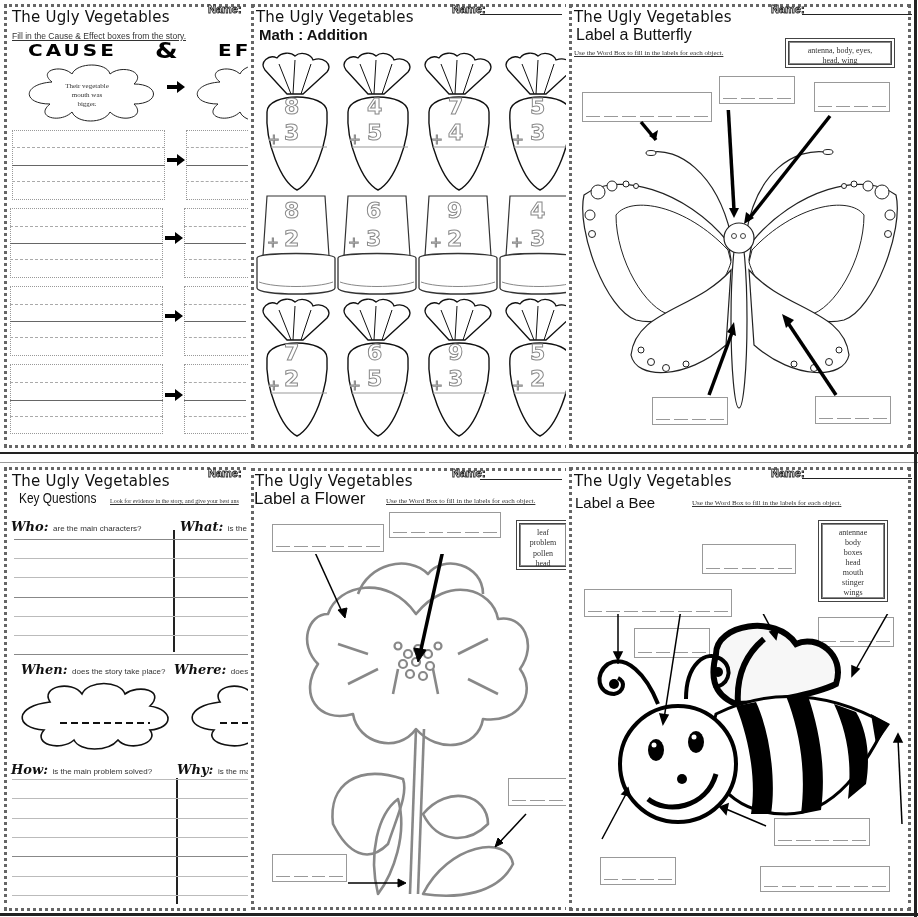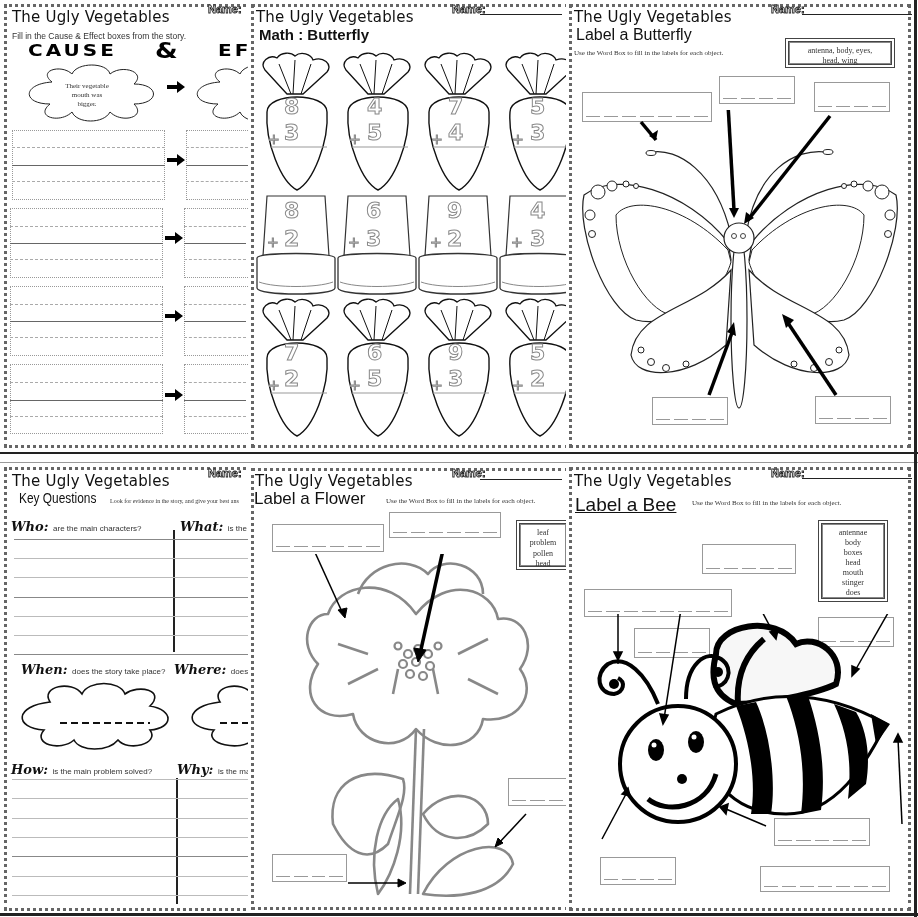--- a/index.html
+++ b/index.html
@@ -3,21 +3,21 @@
 <meta charset="utf-8">
 <style>
   html, body { margin:0; padding:0; background:#ffffff; }
   body { width:918px; height:917px; position:relative; overflow:hidden; font-family:"Liberation Sans", sans-serif; color:#111; }
   .sheet { position:absolute; background:#fff; overflow:hidden; }
   .dotted-border { position:absolute; border:3px dotted #666; box-sizing:border-box; }
   .title { position:absolute; font-family:"DejaVu Sans", sans-serif; font-size:15px; color:#111; letter-spacing:0.2px; }
   .name { position:absolute; font-family:"Liberation Sans", sans-serif; font-size:11px; font-weight:bold; color:#fff; -webkit-text-stroke:0.8px #222; }
   .name-line { position:absolute; height:1px; background:#222; }
   .subtitle { position:absolute; font-family:"Liberation Sans", sans-serif; font-size:16px; color:#111; }
-  .instr { position:absolute; font-family:"Liberation Serif", serif; font-size:8px; color:#333; }
+  .instr { position:absolute; font-family:"Liberation Serif", serif; font-size:8px; color:#333;text-decoration:underline; }
   .wordbox { position:absolute; border:4px double #444; box-shadow: inset 0 0 0 1px #888; background:#fff; font-family:"Liberation Serif", serif; font-size:8.5px; color:#333; text-align:center; line-height:1.3; box-sizing:border-box; }
   .label-box { position:absolute; border:1px solid #999; box-sizing:border-box; background:#fff; }
   .label-box .dashes { position:absolute; left:3px; right:3px; bottom:4px; display:flex; gap:4px; }
   .label-box .dashes span { flex:1; border-bottom:1px solid #999; height:1px; }
   .frame-line { position:absolute; background:#222; }
   .line { position:absolute; background:#bbb; height:1px; }
   .dashed-line { position:absolute; border-top:1px dashed #aaa; height:0; }
   .heavy-line { position:absolute; background:#666; height:1px; }
   .cause-heading { position:absolute; font-family:"DejaVu Sans", sans-serif; font-weight:bold; font-size:20px; letter-spacing:3px; color:#000; transform:scaleY(0.8); }
   .qlabel { position:absolute; font-family:"DejaVu Serif", serif; font-style:italic; font-weight:bold; font-size:13px; color:#111; }
@@ -103,21 +103,21 @@
     <div class="heavy-line" style="left:184px;top:400px;width:62px;"></div>
     <div class="dashed-line" style="left:184px;top:416px;width:62px;"></div>
   </div>
 </div>
 
 <div class="sheet" style="left:248px;top:0;width:318px;height:452px;">
   <div class="dotted-border" style="left:3px;top:4px;width:318px;height:444px;border-right:none;"></div>
   <div class="title" style="left:8px;top:8px;">The Ugly Vegetables</div>
   <div class="name" style="left:204px;top:3px;">Name:</div>
   <div class="name-line" style="left:232px;top:14px;width:82px;"></div>
-  <div class="subtitle" style="left:11px;top:26px;font-weight:bold;font-size:15px;">Math : Butterfly</div>
+  <div class="subtitle" style="left:11px;top:26px;font-weight:bold;font-size:15px;">Math : Addition</div>
 
   <div>
     <svg style="left:9px;top:52px;" width="80" height="140" viewBox="0 0 80 140">
       <path d="M8 18 C2 10, 12 2, 20 6 C24 0, 34 0, 38 4 C44 -1, 54 2, 56 8 C66 4, 76 12, 70 20 L46 42 L30 42 Z" fill="#fff" stroke="#111" stroke-width="1.3"></path>
       <path d="M22 12 L34 42 M38 8 L36 42 M54 12 L44 42" stroke="#111" stroke-width="1"></path>
       <path d="M10 60 C10 40, 70 40, 70 60 C72 90, 56 130, 40 138 C24 130, 8 90, 10 60 Z" fill="#fff" stroke="#111" stroke-width="1.4"></path>
       <line x1="14" y1="95" x2="70" y2="95" stroke="#999" stroke-width="1"></line>
     </svg>
     <div class="digit" style="left:36px;top:96px;">8</div>
     <div class="plus" style="left:20px;top:131px;">+</div>
@@ -484,30 +484,30 @@
       <polygon points="197,293 200,284 205,289"></polygon>
     </g>
   </svg>
 </div>
 
 <div class="sheet" style="left:566px;top:464px;width:348px;height:449px;">
   <div class="dotted-border" style="left:3px;top:3px;width:342px;height:444px;"></div>
   <div class="title" style="left:8px;top:8px;">The Ugly Vegetables</div>
   <div class="name" style="left:205px;top:3px;">Name:</div>
   <div class="name-line" style="left:236px;top:14px;width:110px;"></div>
-  <div class="subtitle" style="left:9px;top:30px;font-size:19px;text-decoration:underline;">Label a Bee</div>
+  <div class="subtitle" style="left:9px;top:30px;font-size:15px;">Label a Bee</div>
   <div class="instr" style="left:126px;top:35px;font-size:7px;">Use the Word Box to fill in the labels for each object.</div>
   <div class="wordbox" style="left:252px;top:56px;width:70px;height:82px;padding:4px 1px;font-size:8px;line-height:1.25;">
     <div>antennae</div>
     <div>body</div>
     <div>boxes</div>
     <div>head</div>
     <div>mouth</div>
     <div>stinger</div>
-    <div>does</div>
+    <div>wings</div>
   </div>
 
   <div class="label-box" style="left:136px;top:80px;width:94px;height:30px;">
       <div class="dashes">
         <span></span>
         <span></span>
         <span></span>
         <span></span>
         <span></span>
       </div>

